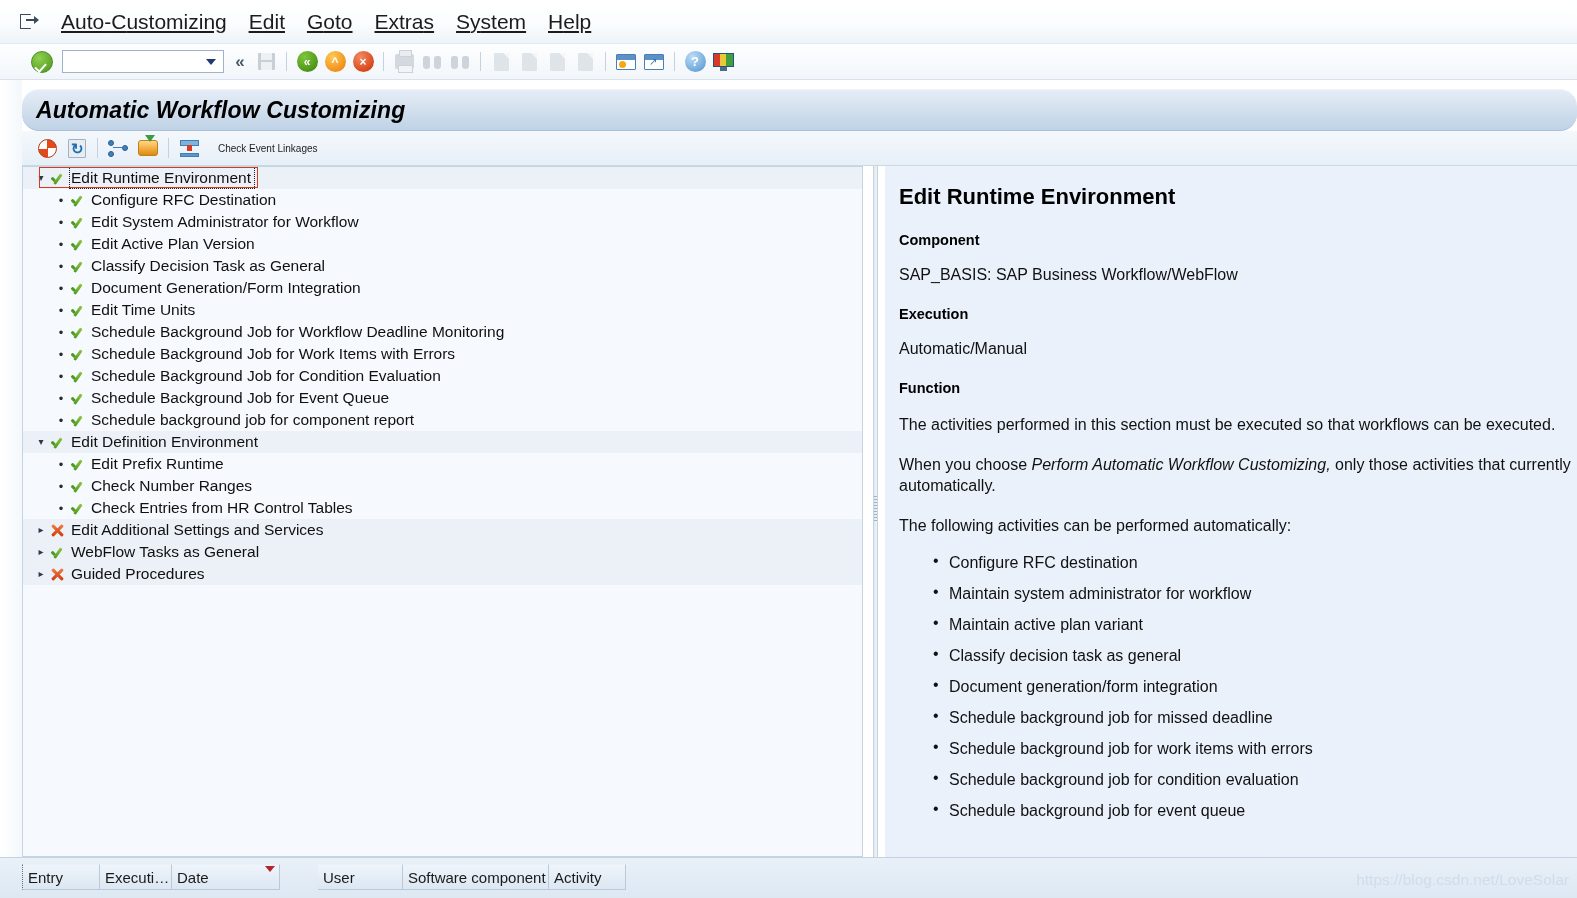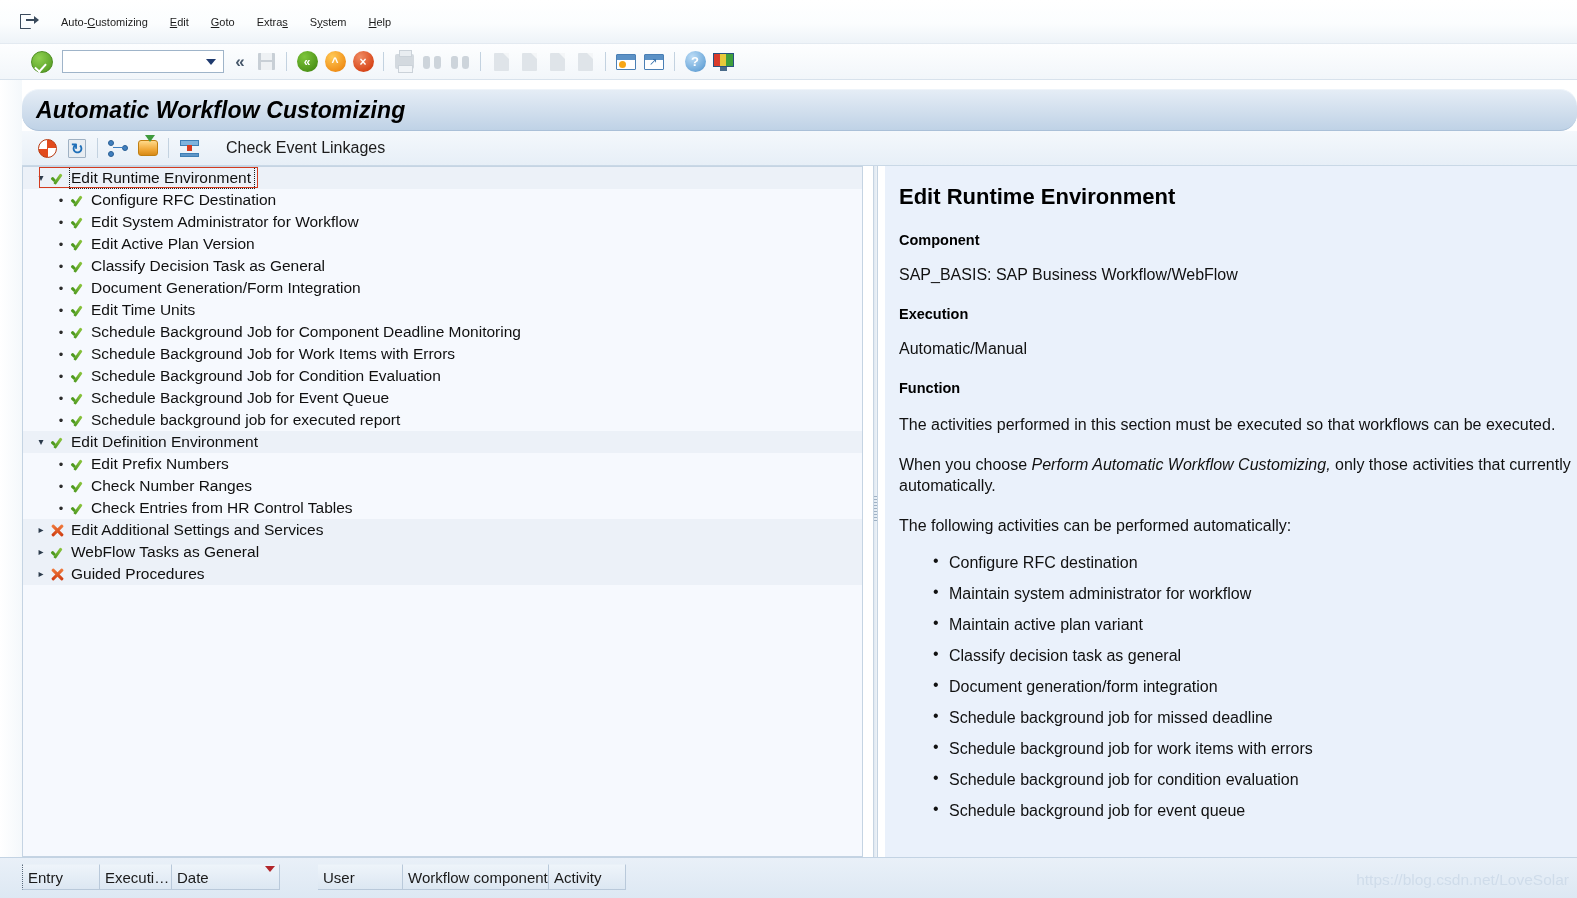--- a/index.html
+++ b/index.html
@@ -30,22 +30,22 @@
   .menu-sysicon .arrow {
     position: absolute; left: 12px; top: 8px; width: 12px; height: 2px;
     background: #3a4a5c;
   }
   .menu-sysicon .arrow:after {
     content: ""; position: absolute; right: -1px; top: -3px;
     border-left: 5px solid #3a4a5c;
     border-top: 4px solid transparent; border-bottom: 4px solid transparent;
   }
   .menu-item {
-    font-size: 11px; color: #1c1c1c; padding: 2px 11px;
-    cursor: default; white-space: nowrap;
+    font-size: 21px; color: #1c1c1c; padding: 2px 11px;
+    cursor: default; white-space: nowrap; text-decoration: underline;
   }
   .menu-item u { text-decoration: underline; }
 
   
   .toolbar {
     position: absolute; left: 0; top: 44px; width: 1577px; height: 36px;
     background: linear-gradient(to bottom, #fdfeff 0%, #f2f6fa 100%);
     display: flex; align-items: center;
     border-bottom: 1px solid #d8e2ec;
   }
@@ -137,21 +137,21 @@
 
   
   .apptoolbar {
     position: absolute; left: 22px; top: 131px; width: 1555px; height: 35px;
     background: linear-gradient(to bottom, #f4f8fc 0%, #e7eff7 100%);
     border-bottom: 1px solid #c9d8e6;
     display: flex; align-items: center;
   }
   .at-btn { width: 30px; height: 28px; display:flex; align-items:center; justify-content:center; flex:none; }
   .at-sep { width:1px; height:20px; background:#c3d2e0; margin:0 5px; flex:none; }
-  .at-label { font-size: 16px; color:#1c1c1c; margin-left: 22px; white-space:nowrap; }
+  .at-label { font-size: 10px; color:#1c1c1c; margin-left: 14px; white-space:nowrap; }
 
   .ic-ball { width:19px; height:19px; border-radius:50%;
     background: conic-gradient(from 0deg, #e24a1c 0deg 90deg, #ffffff 90deg 180deg, #e24a1c 180deg 270deg, #ffffff 270deg 360deg);
     border:1px solid #b8390f; }
   .ic-refdoc { width:18px; height:19px; background:#e8edf2; border:1px solid #9fb1c3; position:relative; border-radius:1px;}
   .ic-refdoc:after{ content:"\21BB"; position:absolute; left:2px; top:0px; color:#1f6fb8; font-size:15px; font-weight:bold; }
   .ic-net { width:20px; height:17px; position:relative; }
   .ic-net i { position:absolute; width:6px; height:6px; border-radius:50%; background:#3f7fbf; border:1px solid #2a5f94;}
   .ic-net i.a{ left:0; top:0;} .ic-net i.b{ left:0; bottom:0;} .ic-net i.c{ right:0; top:5px;}
   .ic-net u { position:absolute; left:5px; top:7px; width:11px; height:1.5px; background:#3f7fbf; }
@@ -457,51 +457,51 @@
           <span class="tlabel">Document Generation/Form Integration</span>
         </div>
         <div class="trow lvl1">
           <span class="bullet">•</span>
           <span class="ck"></span>
           <span class="tlabel">Edit Time Units</span>
         </div>
         <div class="trow lvl1">
           <span class="bullet">•</span>
           <span class="ck"></span>
-          <span class="tlabel">Schedule Background Job for Component Deadline Monitoring</span>
+          <span class="tlabel">Schedule Background Job for Workflow Deadline Monitoring</span>
         </div>
         <div class="trow lvl1">
           <span class="bullet">•</span>
           <span class="ck"></span>
           <span class="tlabel">Schedule Background Job for Work Items with Errors</span>
         </div>
         <div class="trow lvl1">
           <span class="bullet">•</span>
           <span class="ck"></span>
           <span class="tlabel">Schedule Background Job for Condition Evaluation</span>
         </div>
         <div class="trow lvl1">
           <span class="bullet">•</span>
           <span class="ck"></span>
           <span class="tlabel">Schedule Background Job for Event Queue</span>
         </div>
         <div class="trow lvl1">
           <span class="bullet">•</span>
           <span class="ck"></span>
-          <span class="tlabel">Schedule background job for executed report</span>
+          <span class="tlabel">Schedule background job for component report</span>
         </div>
         <div class="trow lvl0">
           <span class="twist">▾</span>
           <span class="ck"></span>
           <span class="tlabel">Edit Definition Environment</span>
         </div>
         <div class="trow lvl1">
           <span class="bullet">•</span>
           <span class="ck"></span>
-          <span class="tlabel">Edit Prefix Numbers</span>
+          <span class="tlabel">Edit Prefix Runtime</span>
         </div>
         <div class="trow lvl1">
           <span class="bullet">•</span>
           <span class="ck"></span>
           <span class="tlabel">Check Number Ranges</span>
         </div>
         <div class="trow lvl1">
           <span class="bullet">•</span>
           <span class="ck"></span>
           <span class="tlabel">Check Entries from HR Control Tables</span>
@@ -578,20 +578,20 @@
         <span class="sortmark"></span>
       </div>
       <div class="colhdr" style="width: 38px; margin-top: 43px;">
         <span>Ti…</span>
         <span class="sortmark"></span>
       </div>
       <div class="colhdr" style="width: 85px;">
         <span>User</span>
       </div>
       <div class="colhdr" style="width: 146px;">
-        <span>Workflow component</span>
+        <span>Software component</span>
       </div>
       <div class="colhdr" style="width: 77px;">
         <span>Activity</span>
       </div>
     </div>
   <div class="watermark">https://blog.csdn.net/LoveSolar</div>
 </div>
 
 </body></html>

